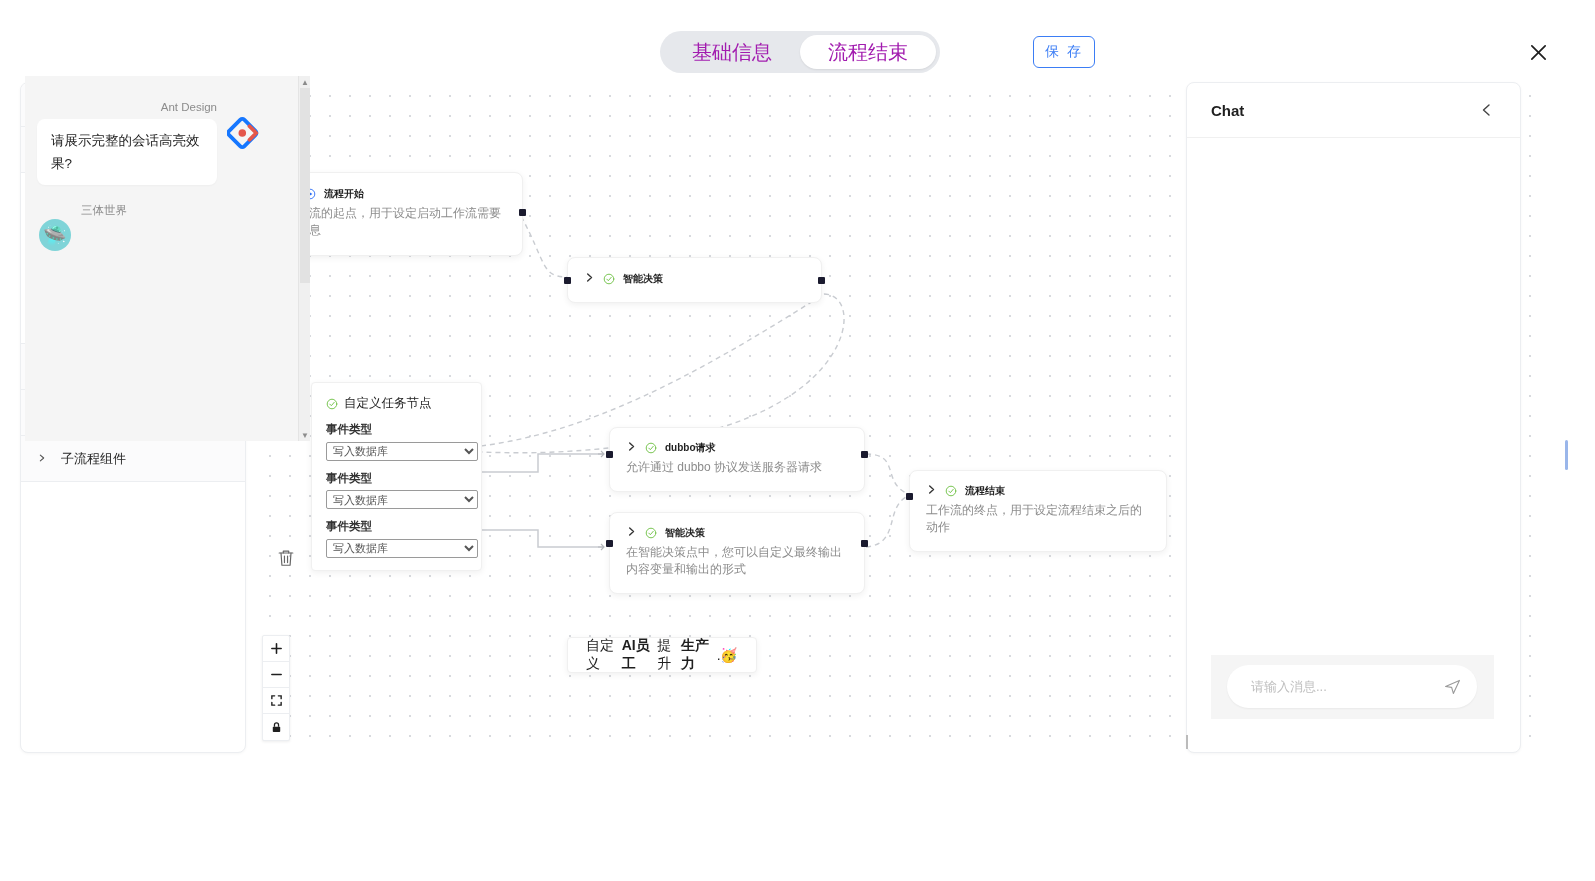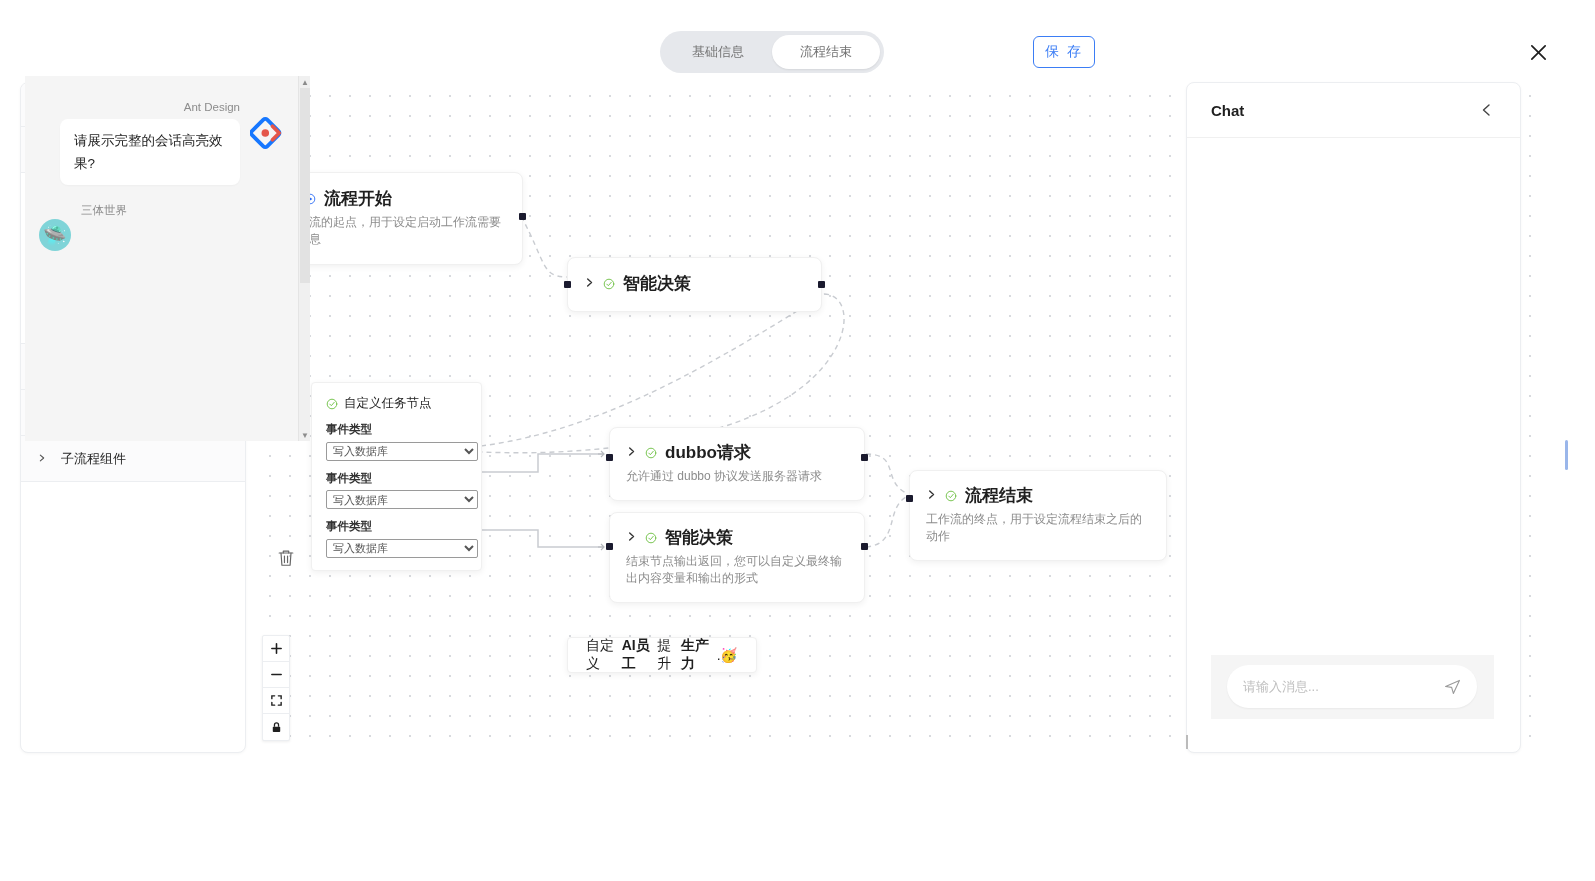--- a/index.html
+++ b/index.html
@@ -18,21 +18,21 @@
     background: #ffffff;
   }
   .seg-group {
     position: absolute; left: 660px; top: 31px;
     height: 42px; background: #e6e8ec; border-radius: 21px;
     display: flex; align-items: center; padding: 4px;
   }
   .seg-item {
     height: 34px; padding: 0 28px; border-radius: 17px;
     display: flex; align-items: center; justify-content: center;
-    font-size: 13px; color: #737373; cursor: pointer;
+    font-size: 20px; color: #a21caf; cursor: pointer;
     white-space: nowrap;
   }
   .seg-item.active { background: #ffffff; box-shadow: 0 1px 2px rgba(0,0,0,.08); }
 
   .save-btn {
     position: absolute; left: 1033px; top: 36px;
     width: 62px; height: 32px; border: 1px solid #3b7df5; border-radius: 6px;
     background: #fff; color: #3b7df5; font-size: 14px;
     display: flex; align-items: center; justify-content: center;
     letter-spacing: 2px; cursor: pointer;
@@ -87,21 +87,21 @@
     background-position: 4px 4px;
     overflow: hidden;
   }
   .node {
     position: absolute; background: #fff; border: 1px solid #f0f0f0;
     border-radius: 8px; box-shadow: 0 2px 6px rgba(0,0,0,.06);
     cursor: grab;
   }
   .node-head { display: flex; align-items: center; gap: 8px; }
   .node-caret { color: #333; font-size: 12px; font-weight: bold; }
-  .node-title { font-size: 17px; font-weight: bold; color: #1f1f1f; }
+  .node-title { font-size: 10px; font-weight: bold; color: #1f1f1f; }
   .node-desc { font-size: 12px; color: #8c8c8c; line-height: 17px; margin-top: 4px; }
 
   .dot-handle {
     position: absolute; width: 7px; height: 7px; background: #1a1a2e;
     border-radius: 1px;
   }
 
   .tnode {
     position: absolute; background: #fff; border: 1px solid #f0f0f0;
     border-radius: 4px; box-shadow: 0 2px 6px rgba(0,0,0,.06);
@@ -149,21 +149,21 @@
     border-bottom: 1px solid #f0f0f0;
   }
   .chat-title { font-size: 15px; font-weight: bold; flex: 1; }
   .chat-collapse { width: 18px; height: 18px; color: #444; cursor: pointer;
                    display: flex; align-items: center; justify-content: center;}
   .chat-body {
     position: absolute; left: 25px; top: 76px; width: 285px; height: 365px;
     background: #f5f5f5; overflow: hidden;
   }
   .msg-row { display: flex; gap: 10px; padding: 0 12px; }
-  .msg-row.right { justify-content: flex-end; }
+  .msg-row.right { }
   .msg-col { display: flex; flex-direction: column; max-width: 180px; }
   .msg-name { font-size: 11.5px; color: #8c8c8c; margin-bottom: 6px; }
   .msg-row.right .msg-name { text-align: right; }
   .bubble {
     background: #fff; border-radius: 8px; padding: 10px 14px;
     font-size: 13.5px; line-height: 23px; color: #1f1f1f;
     box-shadow: 0 1px 2px rgba(0,0,0,.03);
   }
   .avatar { width: 32px; height: 32px; border-radius: 50%; flex: none;
             display:flex; align-items:center; justify-content:center; font-size: 19px;}
@@ -177,21 +177,21 @@
   .chat-scroll .thumb { position:absolute; left:1px; top:12px; width:10px; height:195px; background:#e2e2e2; }
   .trash-row { position: absolute; left: 25px; top: 548px; width: 285px; display:flex; justify-content:flex-end; padding-right:12px;}
   .trash-btn { width: 22px; height: 22px; color: #666; cursor: pointer; }
   .chat-input-wrap {
     position: absolute; left: 1227px; top: 665px; width: 250px; height: 43px;
     background: #fff; border-radius: 22px; display: flex; align-items: center;
     padding: 0 14px; box-shadow: 0 1px 2px rgba(0,0,0,.05);
   }
   .chat-input {
     flex: 1; border: none; outline: none; font-size: 13px; color: #1f1f1f;
-    font-family: "Liberation Sans", sans-serif; background: transparent;
+    font-family: "Liberation Sans", sans-serif; background: transparent; margin-left: 8px;
   }
   .chat-input::placeholder { color: #bfbfbf; }
   .send-btn { width: 22px; height: 22px; color: #9a9a9a; cursor: pointer;
               display:flex; align-items:center; justify-content:center;}
   .chat-input-bg {
     position:absolute; left:1211px; top:655px; width:283px; height:64px;
     background:#f5f5f5; border-radius:0;
   }
   .chat-footer-cursor { position:absolute; left:1186px; top:735px; width:2px; height:14px; background:#bbb;}
   .right-edge { position:absolute; left:1565px; top:440px; width:3px; height:30px; background:#9ab6ea; border-radius:2px;}
@@ -409,21 +409,21 @@
           </svg>
       </span>
       <span style="display:flex;">
         <svg width="12" height="12" viewBox="0 0 20 20" fill="none" stroke="#73c24a" stroke-width="1.6" stroke-linecap="round" stroke-linejoin="round">
           <circle cx="10" cy="10" r="8"></circle>
             <polyline points="6.3,10.2 8.9,12.8 13.7,7.2"></polyline>
         </svg>
       </span>
       <span class="node-title">智能决策</span>
     </div>
-    <div class="node-desc">结束节点输出返回，您可以自定义最终输出内容变量和输出的形式</div>
+    <div class="node-desc">在智能决策点中，您可以自定义最终输出内容变量和输出的形式</div>
     <div class="dot-handle" style="left:-4px; top:34%;"></div>
     <div class="dot-handle" style="right:-4px; top:34%;"></div>
   </div>
 
   <div class="node" style="left:653px; top:388px; width:258px; padding:13px 16px 15px 16px;">
     <div class="node-head">
       <span class="node-caret">
         <svg width="11" height="11" viewBox="0 0 12 12" fill="none" stroke="#333" stroke-width="1.5" stroke-linecap="round" stroke-linejoin="round">
             <polyline points="4,2.2 8.2,6 4,9.8"></polyline>
           </svg>

